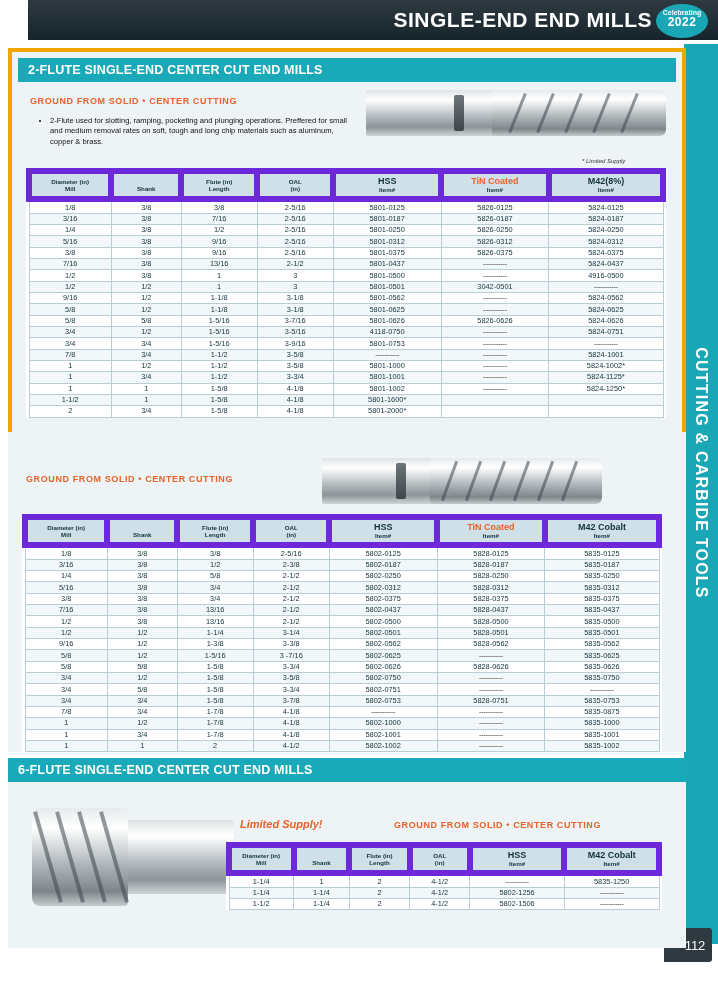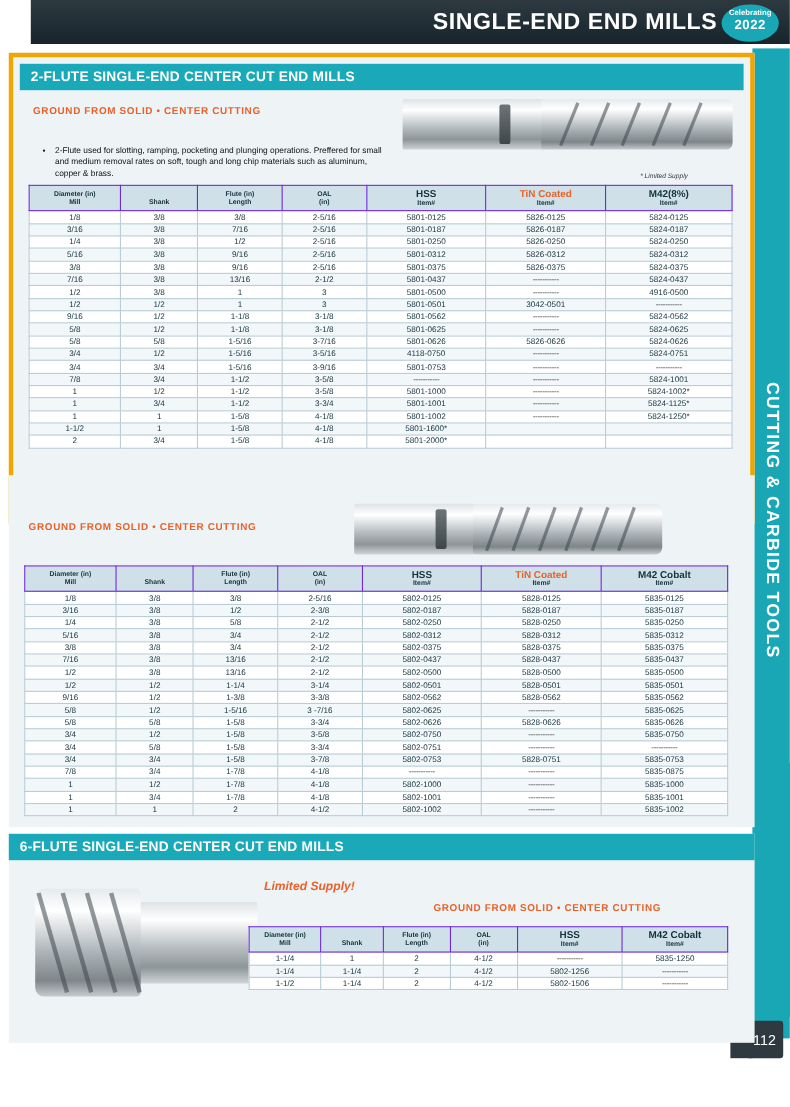--- a/index.html
+++ b/index.html
@@ -60,33 +60,33 @@
     position:relative;height:24px;background:#19a9b8;
   }
   .sec-title{
     position:absolute;left:10px;top:5px;color:#ffffff;
     font-size:12.5px;font-weight:bold;letter-spacing:0.2px;
   }
   .subtitle{
     color:#e8622a;font-size:9px;font-weight:bold;letter-spacing:0.6px;
   }
   .bullets{font-size:7.6px;color:#111;line-height:1.35;}
-  .bullets li{margin-bottom:2px;margin-top:16px;}
+  .bullets li{margin-bottom:2px;}
   .limited{
     position:absolute;font-size:6px;font-style:italic;color:#333;
   }
 
   
   table.spec{
     border-collapse:collapse;width:100%;
     font-size:7.4px;color:#14323c;
     background:#ffffff;
   }
   table.spec th{
-    background:#cfe0e8;border:1px solid #6d28d9;
+    background:#cfe0e8;border:6px solid #6d28d9;
     font-size:7.6px;color:#14323c;font-weight:bold;
     padding:2px 1px 3px 1px;line-height:1.15;text-align:center;
   }
   table.spec th .big{font-size:9px;}
   table.spec th .sub{font-size:6.2px;font-weight:bold;}
   table.spec td{
     border:1px solid #b9cdd6;text-align:center;padding:1.1px 1px;
     line-height:1.1;
   }
   table.spec tbody tr:nth-child(odd){background:#ffffff;}
@@ -618,21 +618,21 @@
       </table>
     </div>
   </div>
 
   <div class="section" id="sec3">
     <div class="sec-title-bar">
       <div class="sec-title">6-FLUTE SINGLE-END CENTER CUT END MILLS</div>
     </div>
 
     <div class="body">
-      <div class="limited-supply" style="left:218px;top:8px;">Limited Supply!</div>
+      <div class="limited-supply" style="left:218px;top:26px;">Limited Supply!</div>
       <div class="subtitle" style="position:absolute;left:372px;top:28px;">GROUND FROM SOLID • CENTER CUTTING</div>
 
       <div class="mill" style="left:10px;top:10px;width:200px;height:110px;">
         <div class="shank" style="left:84px;width:118px;top:18px;height:74px;"></div>
         <div class="flutehead" style="left:0;width:96px;top:6px;height:98px;border-radius:8px 4px 4px 8px;"></div>
         <div class="helix" style="left:14px;top:8px;width:4px;height:94px;transform:rotate(-16deg);"></div>
         <div class="helix" style="left:36px;top:8px;width:4px;height:94px;transform:rotate(-16deg);"></div>
         <div class="helix" style="left:58px;top:8px;width:4px;height:94px;transform:rotate(-16deg);"></div>
         <div class="helix" style="left:80px;top:8px;width:4px;height:94px;transform:rotate(-16deg);"></div>
       </div>

